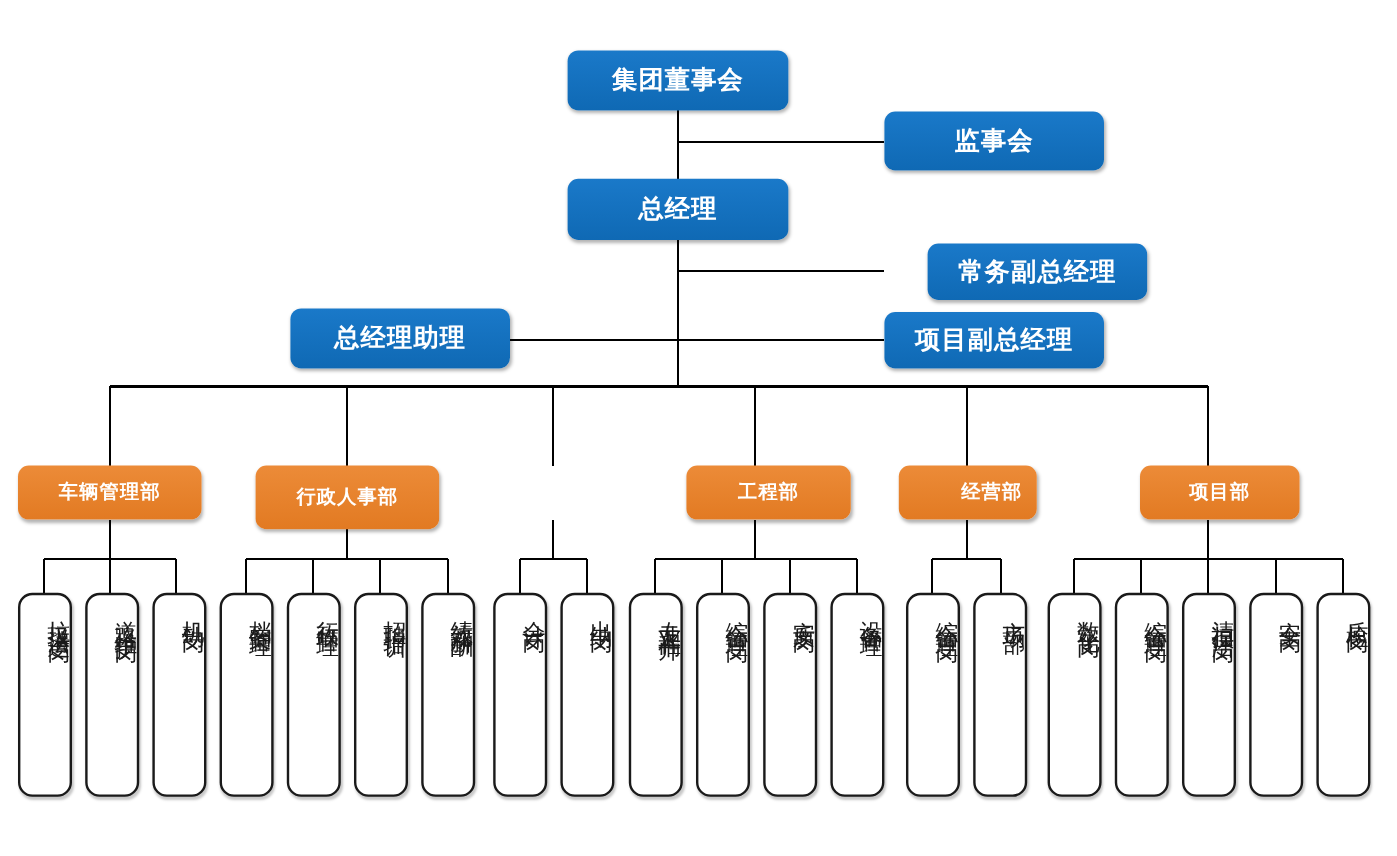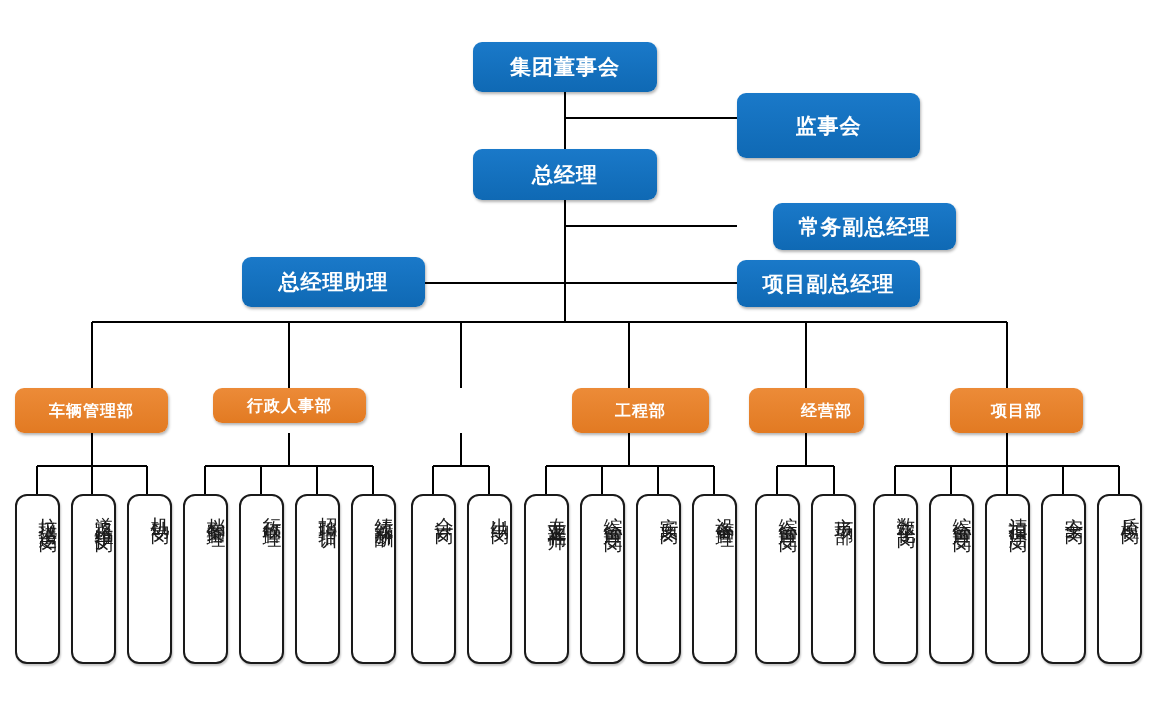--- a/index.html
+++ b/index.html
@@ -141,21 +141,21 @@
       <line x1="1007" y1="466" x2="1007" y2="494" stroke-width="1.6"></line>
       <line x1="1063" y1="466" x2="1063" y2="494" stroke-width="1.6"></line>
       <line x1="1119" y1="466" x2="1119" y2="494" stroke-width="1.6"></line>
     </g>
   </svg>
 
   <div class="node blue" style="left:473px; top:42px; width:184px; height:50px;">
     <span>集团董事会</span>
   </div>
 
-  <div class="node blue" style="left:737px; top:93px; width:183px; height:65px;">
+  <div class="node blue" style="left:737px; top:93px; width:183px; height:49px;">
     <span>监事会</span>
   </div>
 
   <div class="node blue" style="left:473px; top:149px; width:184px; height:51px;">
     <span>总经理</span>
   </div>
 
   <div class="node blue" style="left:737px; top:203px; width:183px; height:47px;margin-left:36px;">
     <span>常务副总经理</span>
   </div>
@@ -164,21 +164,21 @@
     <span>项目副总经理</span>
   </div>
 
   <div class="node blue" style="left:242px; top:257px; width:183px; height:50px;">
     <span>总经理助理</span>
   </div>
 
   <div class="node orange" style="left:15px; top:388px; width:153px; height:45px;">
     <span>车辆管理部</span>
   </div>
-  <div class="node orange" style="left:213px; top:388px; width:153px; height:35px;">
+  <div class="node orange" style="left:213px; top:388px; width:153px; height:53px;">
     <span>行政人事部</span>
   </div>
   <div class="node orange" style="left:572px; top:388px; width:137px; height:45px;">
     <span>工程部</span>
   </div>
   <div class="node orange" style="left:749px; top:388px; width:115px; height:45px;padding-left:40px;">
     <span>经营部</span>
   </div>
   <div class="node orange" style="left:950px; top:388px; width:133px; height:45px;">
     <span>项目部</span>

